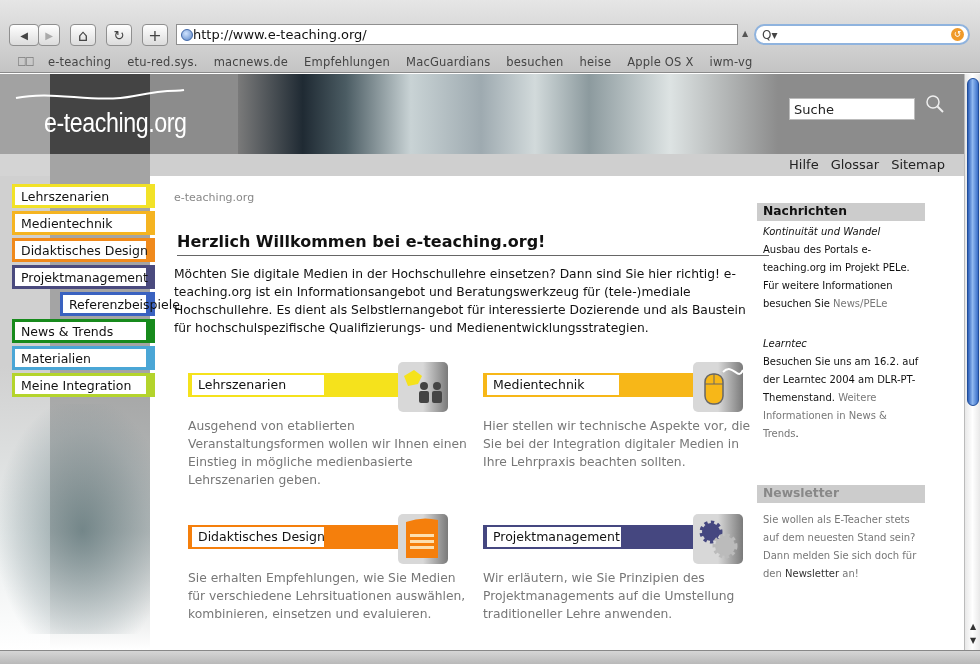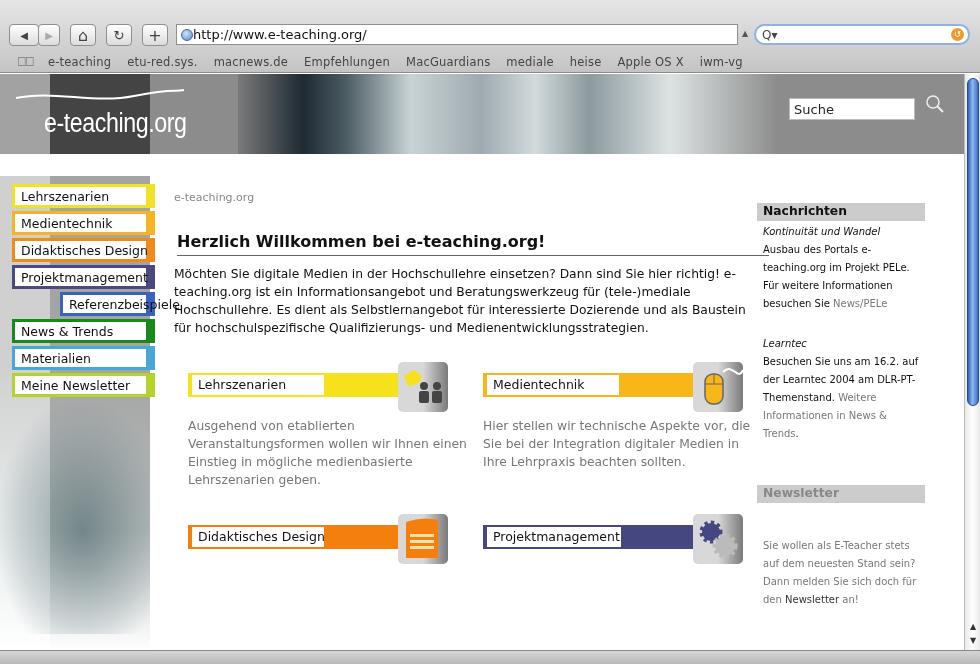--- a/index.html
+++ b/index.html
@@ -96,21 +96,21 @@
       <span class="snap">↺</span>
     </div>
   </div>
   <div class="bookmarks">
     <span class="book">⎕⎕</span>
     <span class="bm">e-teaching</span>
     <span class="bm">etu-red.sys.</span>
     <span class="bm">macnews.de</span>
     <span class="bm">Empfehlungen</span>
     <span class="bm">MacGuardians</span>
-    <span class="bm">mediale</span>
+    <span class="bm">besuchen</span>
     <span class="bm">heise</span>
     <span class="bm">Apple OS X</span>
     <span class="bm">iwm-vg</span>
   </div>
 </div>
 
 <div class="page">
   <div class="hdr">
     <div class="col1"></div>
     <div class="col2"></div>
@@ -118,34 +118,43 @@
     <svg class="logo-swoosh" viewBox="0 0 172 16">
         <path d="M2 10 C40 2,80 16,120 8 S160 4,170 2" stroke="#fff" stroke-width="2" fill="none"></path>
       </svg>
     <div class="logo">e-teaching.org</div>
     <div class="hsearch">Suche</div>
     <svg class="hsearch-icon" viewBox="0 0 20 20">
         <circle cx="8" cy="8" r="6" stroke="#eee" stroke-width="1.5" fill="none"></circle>
         <line x1="12.5" y1="12.5" x2="18" y2="18" stroke="#eee" stroke-width="2"></line>
       </svg>
   </div>
+  <div class="subnav">
+    <div class="c1"></div>
+      <div class="c2"></div>
+    <div class="links">
+      <span>Hilfe</span>
+      <span>Glossar</span>
+      <span>Sitemap</span>
+    </div>
+  </div>
 
   <div class="lcol-bg1"></div>
   <div class="lcol-bg2"></div>
   <div class="person"></div>
 
   <div class="lnav">
     <div class="it" style="border-color: rgb(242, 226, 39);">Lehrszenarien</div>
     <div class="it" style="border-color: rgb(245, 180, 33);">Medientechnik</div>
     <div class="it" style="border-color: rgb(240, 138, 28);">Didaktisches Design</div>
     <div class="it" style="border-color: rgb(74, 74, 126);">Projektmanagement</div>
     <div class="it" style="border-color: rgb(58, 98, 192); margin-left: 48px;">Referenzbeispiele</div>
     <div class="it" style="border-color: rgb(23, 138, 28);">News &amp; Trends</div>
     <div class="it" style="border-color: rgb(74, 166, 214);">Materialien</div>
-    <div class="it" style="border-color: rgb(180, 212, 44);">Meine Newsletter</div>
+    <div class="it" style="border-color: rgb(180, 212, 44);">Meine Integration</div>
   </div>
 
   <div class="crumb">e-teaching.org</div>
   <div class="h1">Herzlich Willkommen bei e-teaching.org!</div>
   <div class="intro">Möchten Sie digitale Medien in der Hochschullehre einsetzen? Dann sind Sie hier richtig! e-teaching.org ist ein Informationsangebot und Beratungswerkzeug für (tele-)mediale Hochschullehre. Es dient als Selbstlernangebot für interessierte Dozierende und als Baustein für hochschulspezifische Qualifizierungs- und Medienentwicklungsstrategien.</div>
 
   <div class="teaser" style="left:188px;top:288px">
     <div class="tbar">
       <div class="band" style="background: rgb(245, 226, 28);"></div>
       <div class="label" style="width: 136px; border: 2px solid rgb(245, 226, 28); top: 11px; height: 24px;">Lehrszenarien</div>
@@ -184,47 +193,49 @@
       <div class="label" style="width: 136px; border: 2px solid rgb(245, 127, 12); top: 11px; height: 24px;">Didaktisches Design</div>
       <div class="icon">
         <svg viewBox="0 0 50 50" width="50" height="50">
             <path d="M8 8 Q24 2,40 6 L40 44 L8 44z" fill="#f57f0c"></path>
             <rect x="12" y="20" width="24" height="3" fill="#fde0b0"></rect>
             <rect x="12" y="26" width="24" height="3" fill="#fde0b0"></rect>
             <rect x="12" y="32" width="24" height="3" fill="#fde0b0"></rect>
           </svg>
       </div>
     </div>
+    <div class="tdesc">Sie erhalten Empfehlungen, wie Sie Medien für verschiedene Lehrsituationen auswählen, kombinieren, einsetzen und evaluieren.</div>
   </div>
 
   <div class="teaser" style="left:483px;top:440px">
     <div class="tbar">
       <div class="band" style="background: rgb(69, 71, 128);"></div>
       <div class="label" style="width: 138px; border: 2px solid rgb(69, 71, 128); top: 11px; height: 24px;">Projektmanagement</div>
       <div class="icon">
         <svg viewBox="0 0 50 50" width="50" height="50">
             <circle cx="18" cy="18" r="9" fill="#454780" stroke="#454780" stroke-width="5" stroke-dasharray="3 3"></circle>
             <circle cx="32" cy="32" r="10" fill="#bbb" stroke="#bbb" stroke-width="5" stroke-dasharray="3 3"></circle>
           </svg>
       </div>
     </div>
+    <div class="tdesc">Wir erläutern, wie Sie Prinzipien des Projektmanagements auf die Umstellung traditioneller Lehre anwenden.</div>
   </div>
 
   <div class="rcol">
     <div class="rhead">Nachrichten</div>
     <div class="rtext">
       <i>Kontinuität und Wandel</i><br>
       <span>Ausbau des Portals e-teaching.org im Projekt PELe. Für weitere Informationen besuchen Sie </span><span class="gray">News/PELe</span>
     </div>
     <div class="rtext" style="margin-top:18px">
       <i>Learntec</i><br>
       <span>Besuchen Sie uns am 16.2. auf der Learntec 2004 am DLR-PT-Themenstand. </span><span class="gray">Weitere Informationen in News &amp; Trends</span><span>.</span>
     </div>
     <div class="rhead muted" style="margin-top:40px">Newsletter</div>
-    <div class="rtext gray" style="margin-top:32px">
+    <div class="rtext gray" style="margin-top:6px">
       <span>Sie wollen als E-Teacher stets auf dem neuesten Stand sein? Dann melden Sie sich doch für den </span><span style="color:#333">Newsletter</span><span> an!</span>
     </div>
   </div>
 </div>
 
 <div class="vscroll">
   <div class="thumb"></div>
   <div class="sarrow" style="top:546px">▲</div>
   <div class="sarrow" style="top:560px">▼</div>
 </div>

